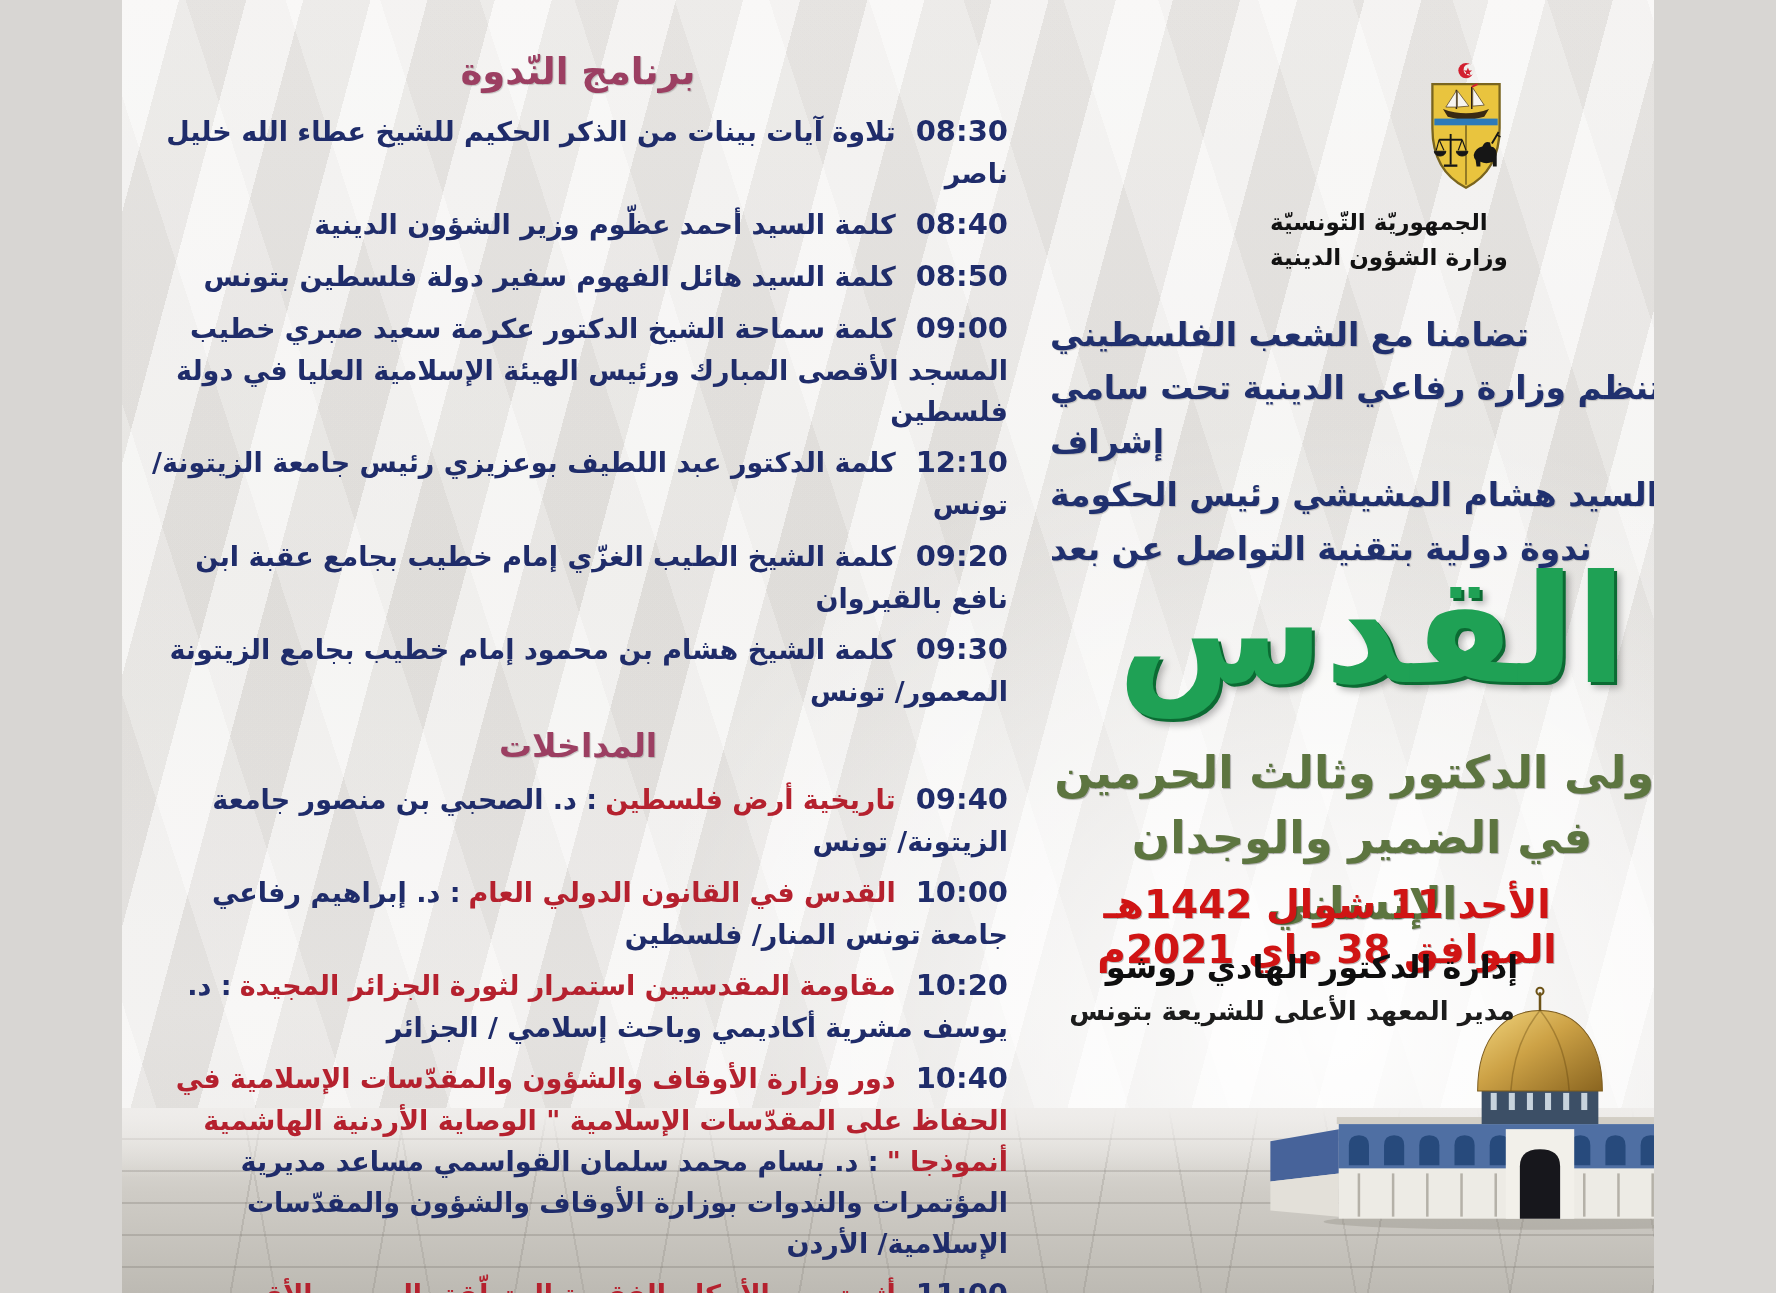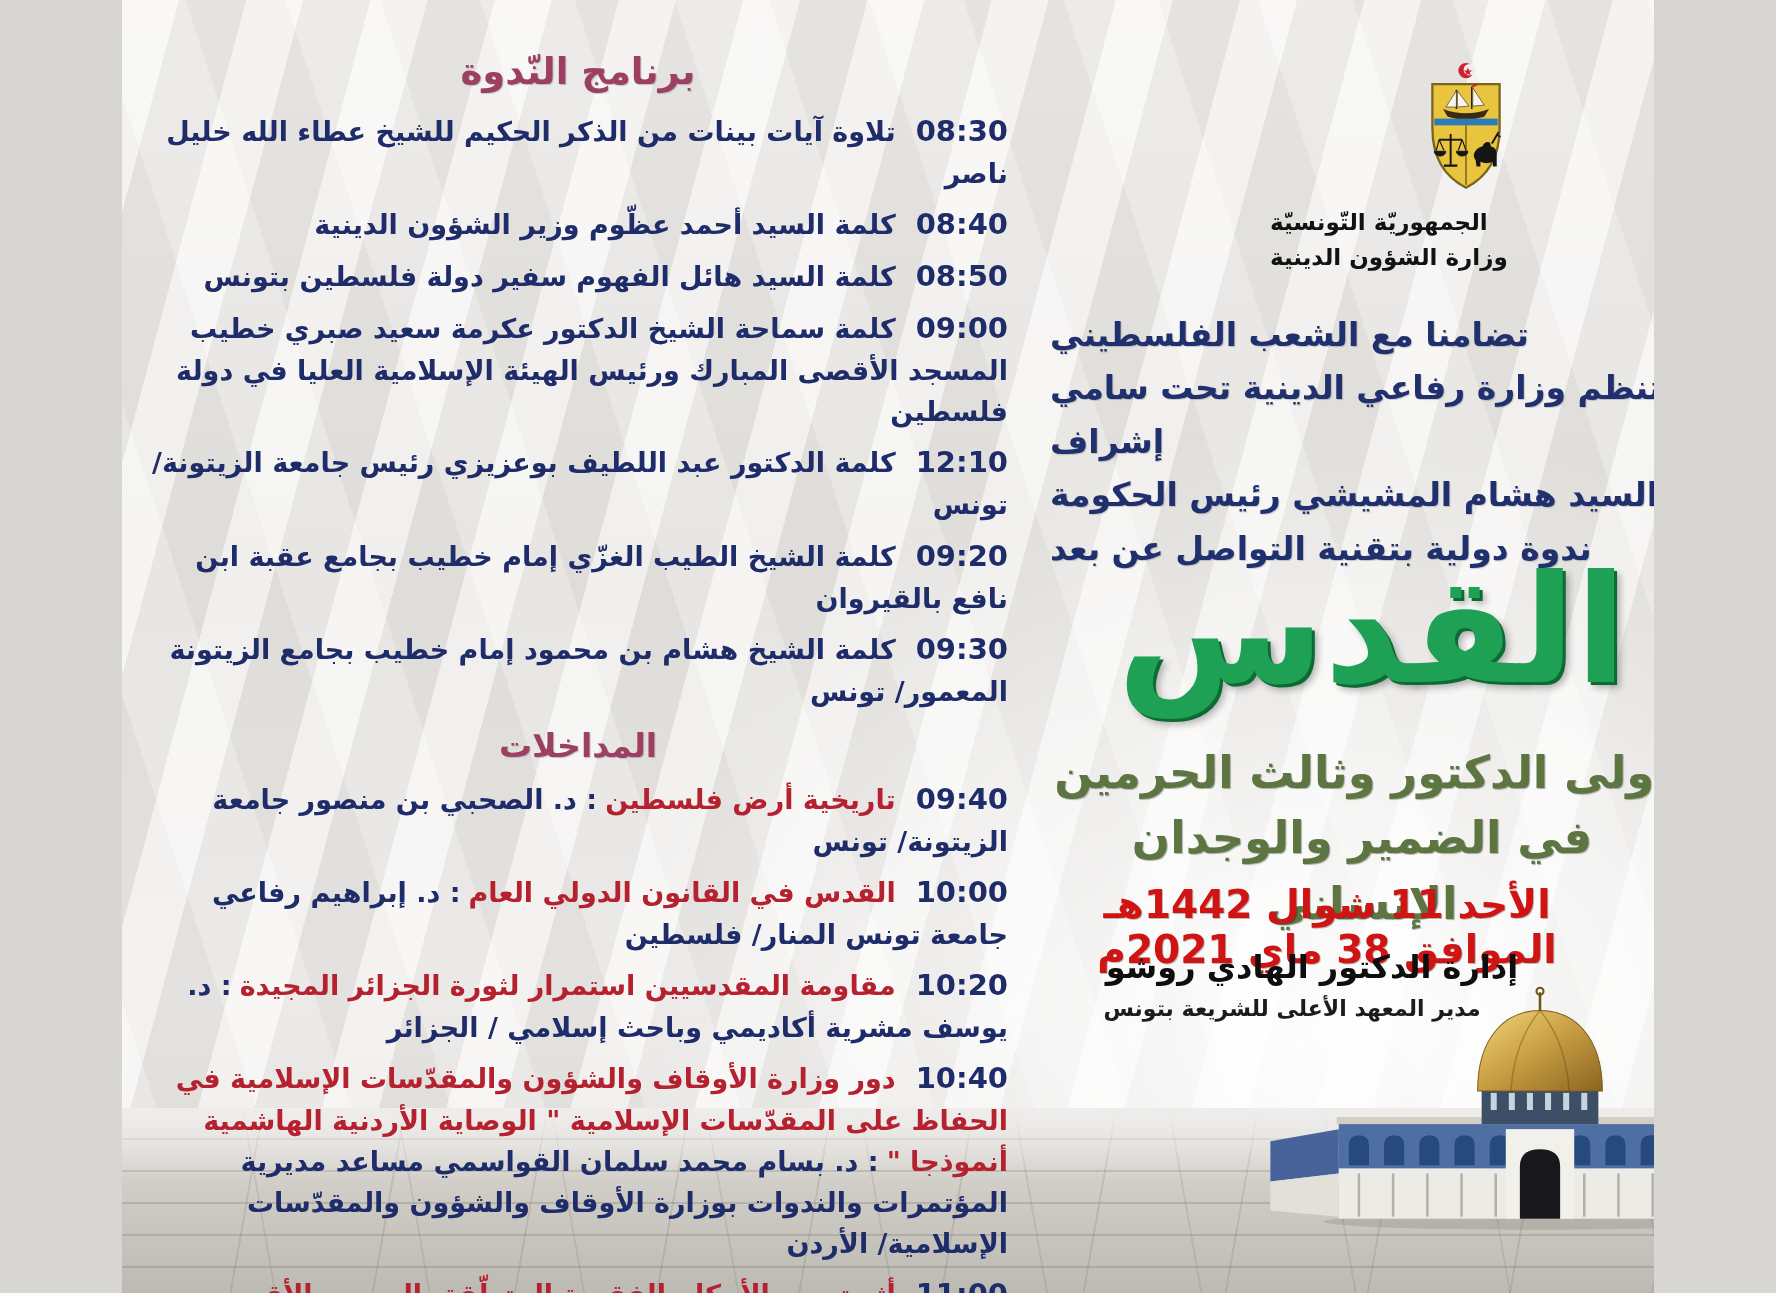--- a/index.html
+++ b/index.html
@@ -63,21 +63,21 @@
     position:absolute; left:930px; top:882px; width:550px; z-index:5;
     text-align:center; color:#d01414; font-weight:bold; font-size:39px;
     text-shadow:1px 1px 0 rgba(0,0,0,.25);
   }
   .admin{
     position:absolute; left:930px; top:948px; width:520px; z-index:5;
     text-align:center; color:#0e0e0e; font-weight:bold; font-size:32px;
   }
   .admin-sub{
     position:absolute; left:930px; top:996px; width:480px; z-index:5;
-    text-align:center; color:#1c1c1c; font-size:22px; font-weight:bold;
+    text-align:center; color:#1c1c1c; font-size:26px; font-weight:bold;
   }
   .mosque{position:absolute; left:1086px; top:982px; width:664px; height:252px; margin:0; z-index:3;}
   .pavement{
     position:absolute; left:0; bottom:0; width:100%; height:185px; z-index:1;
     background:
       repeating-linear-gradient(180deg, rgba(255,255,255,0) 0 30px, rgba(110,105,98,.26) 30px 32px),
       repeating-linear-gradient(100deg, rgba(255,255,255,0) 0 138px, rgba(110,105,98,.18) 138px 140px),
       repeating-linear-gradient(80deg, rgba(255,255,255,0) 0 150px, rgba(110,105,98,.15) 150px 152px),
       linear-gradient(180deg,#e8e6e2 0%,#cfccc6 45%,#bdbab3 100%);
   }

